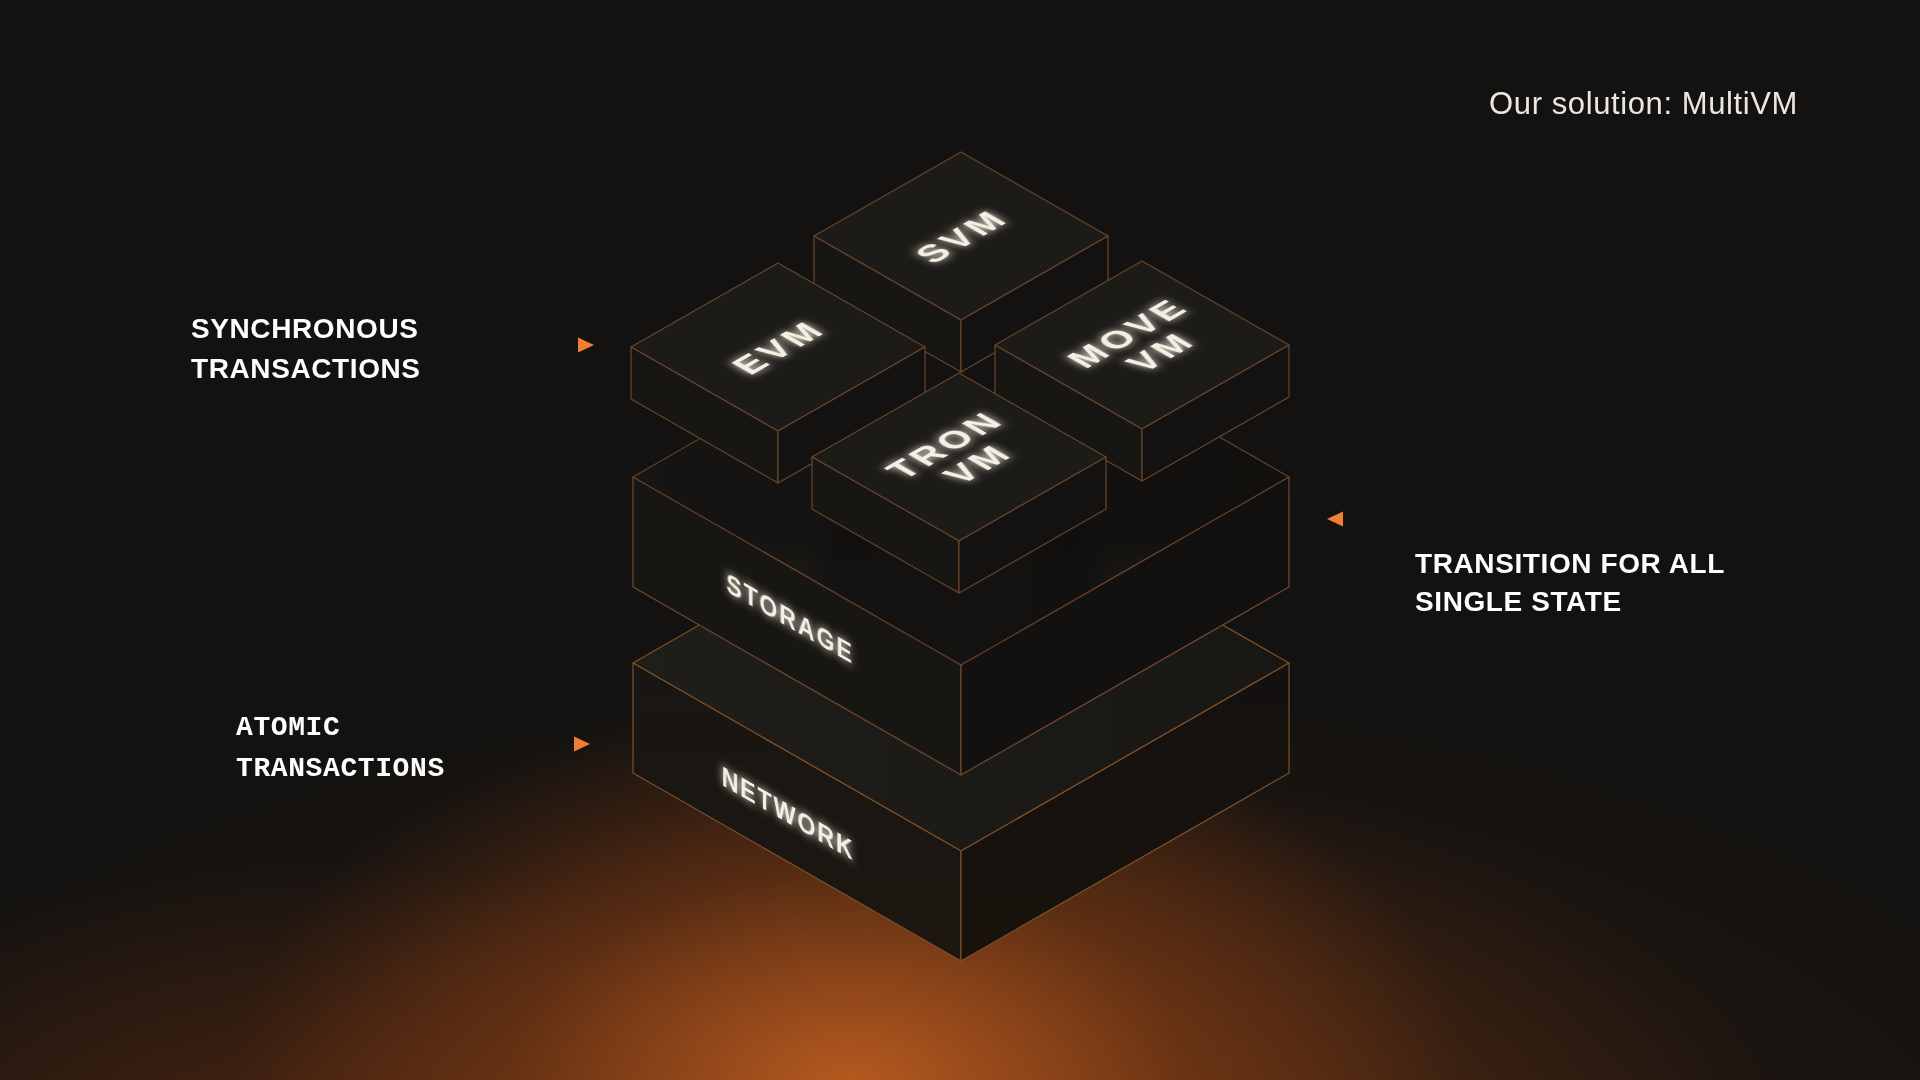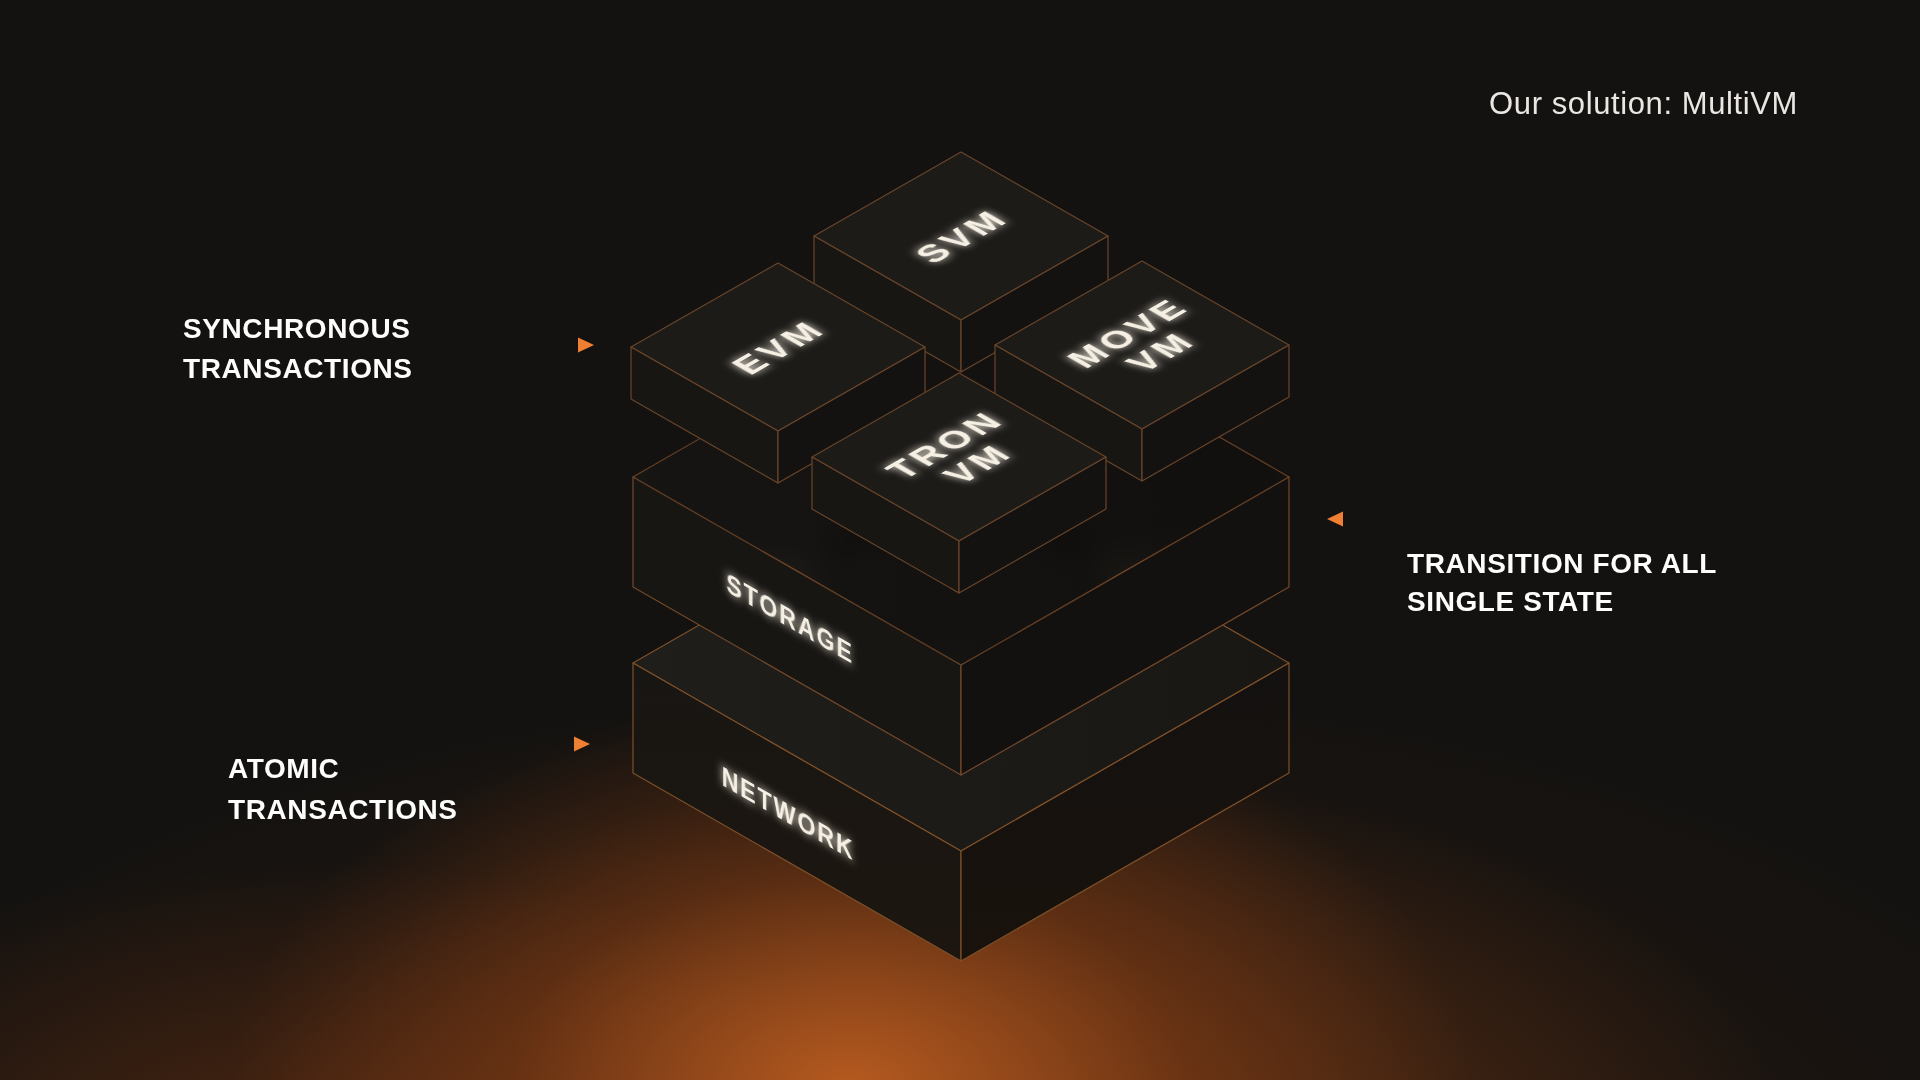--- a/index.html
+++ b/index.html
@@ -29,33 +29,33 @@
   .svg-wrap { position: absolute; inset: 0; }
   .ann {
     position: absolute;
     color: #fdfdfc;
     font-weight: 700;
     font-size: 28px;
     letter-spacing: 0.6px;
     line-height: 40px;
     white-space: nowrap;
   }
-  .ann div { display: block; }
+  .ann div { display: block; margin-left: 8px; }
   .title {
     position: absolute;
     top: 86px;
     right: 122px;
     color: #eae7e3;
     font-size: 31px;
     font-weight: 400;
     letter-spacing: 0.6px;
     white-space: nowrap;
   }
   .ann-sync   { left: 183px;  top: 309px; }
-  .ann-atomic { left: 228px;  top: 748px; line-height: 41px; }
+  .ann-atomic { left: 228px;  top: 707px; line-height: 41px; font-family: Liberation Mono, monospace; }
   .ann-single { left: 1407px; top: 545px; line-height: 38px; }
   svg text { user-select: none; }
 </style>
 </head>
 <body>
 
 <div class="stage">
 
   <div class="glow"></div>
 

